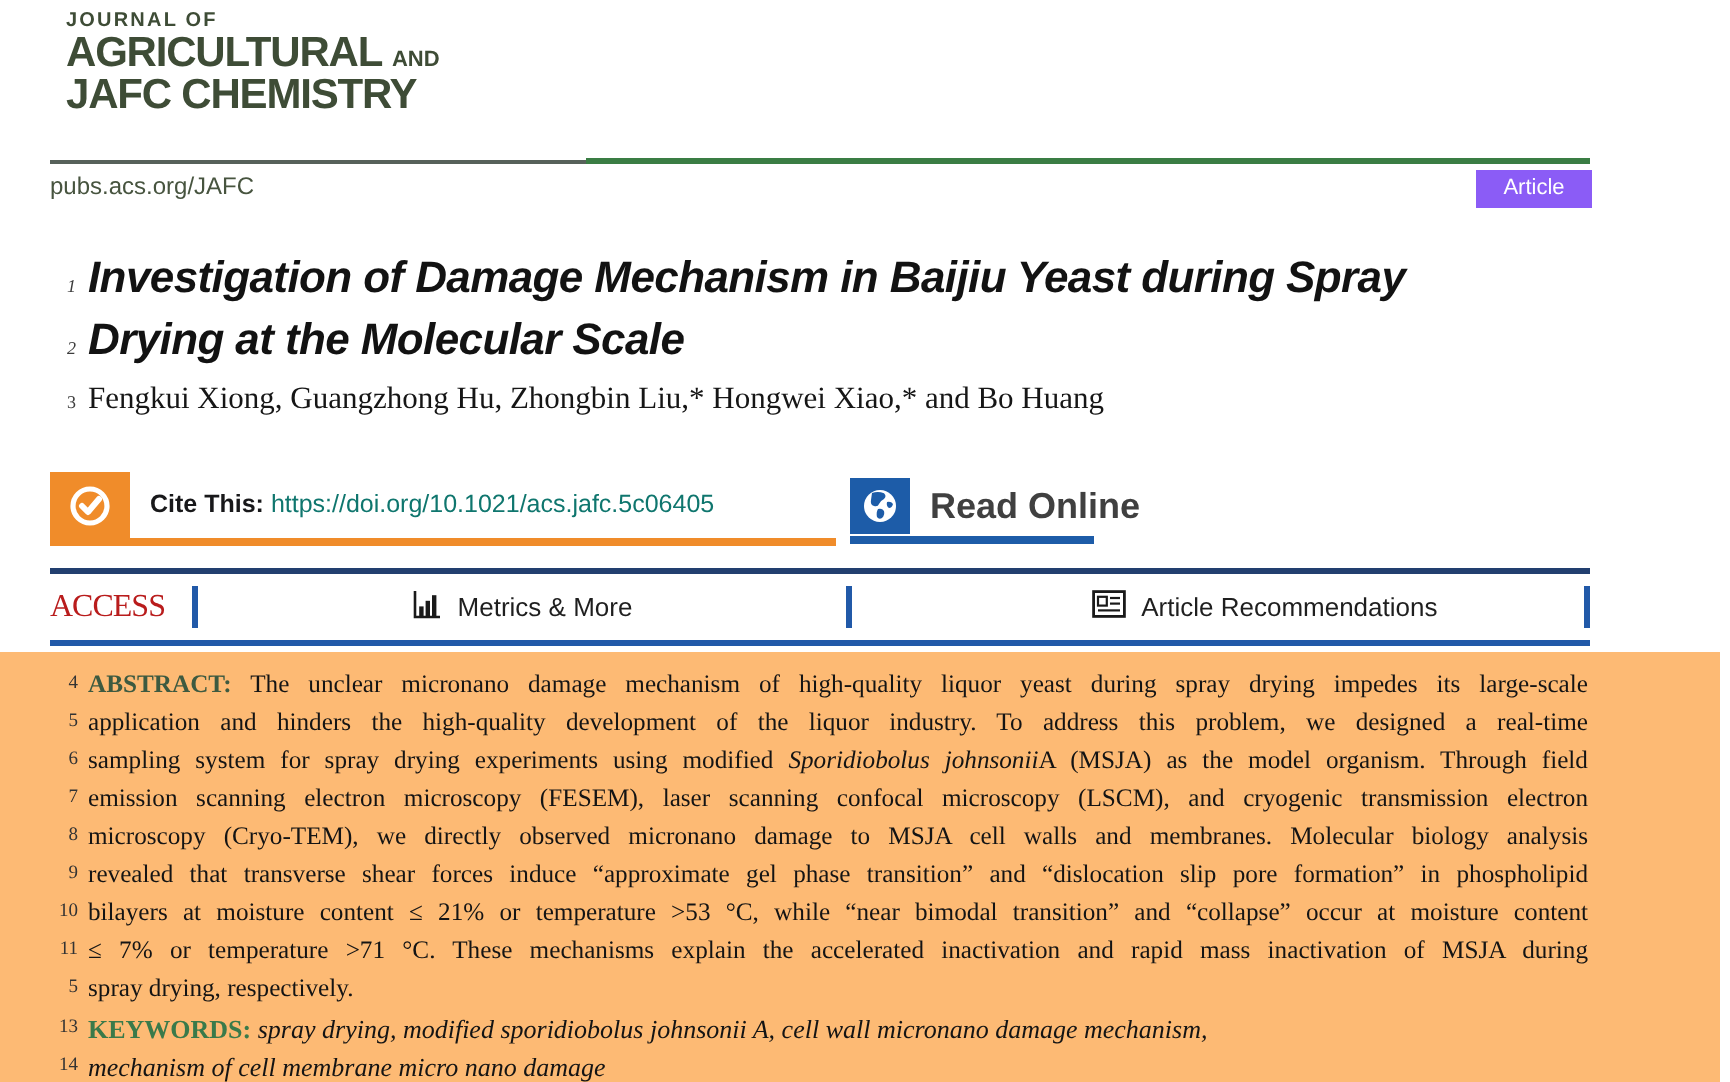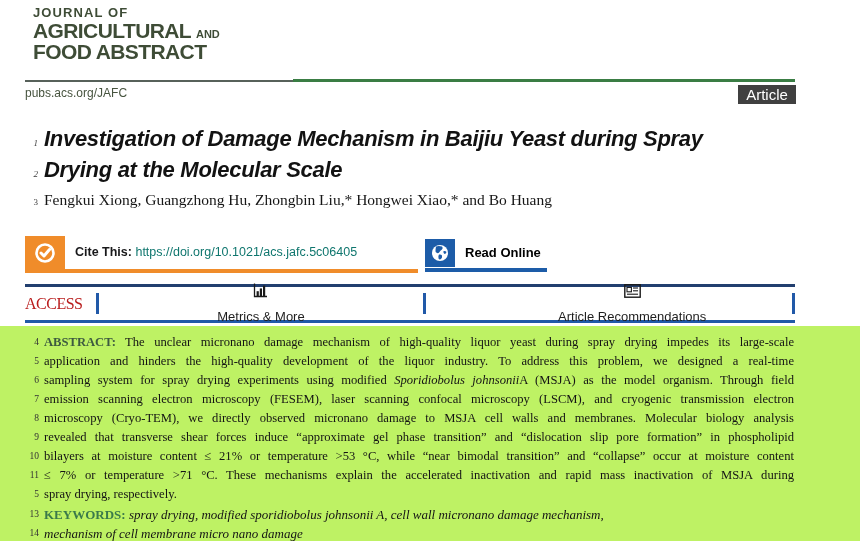--- a/index.html
+++ b/index.html
@@ -1,29 +1,29 @@
 <!DOCTYPE html>
 <html><head>
 <meta charset="utf-8">
 <style>
   html,body{margin:0;padding:0;background:#fff;}
   #page{position:relative;width:865px;height:541px;background:#ffffff;overflow:hidden;
         font-family:"Liberation Sans",sans-serif;}
 
   
   .logo{position:absolute;left:33px;top:5px;color:#3e4c36;}
-  .logo .l1{font-size:13px;font-weight:bold;letter-spacing:1.1px;margin-bottom:2px;}
+  .logo .l1{font-size:10px;font-weight:bold;letter-spacing:1.1px;margin-bottom:2px;}
   .logo .l2,.logo .l3{font-size:21px;font-weight:bold;letter-spacing:-0.6px;line-height:18px;white-space:nowrap;}
   .logo .and{font-size:11px;letter-spacing:0;}
 
   .rule-left{position:absolute;left:25px;top:80px;width:268px;height:2px;background:#57615a;}
   .rule-right{position:absolute;left:293px;top:79px;width:502px;height:3px;background:#3a7d44;}
   .pubs{position:absolute;left:25px;top:86px;font-size:12px;color:#47543f;text-decoration:none;cursor:pointer;}
-  .badge{position:absolute;left:738px;top:85px;width:58px;height:19px;background:#404040;color:#fff;
-         font-size:15px;text-align:center;line-height:19px;}
+  .badge{position:absolute;left:738px;top:85px;width:58px;height:19px;background:#8b5cf6;color:#fff;
+         font-size:11px;text-align:center;line-height:19px;}
 
   
   .lnum{display:inline-block;width:13px;text-align:right;margin-right:6px;font-size:9px;font-weight:normal;
         color:#3c3c3c;font-family:"Liberation Serif",serif;letter-spacing:0;}
   .title-row{position:absolute;left:25px;color:#121212;font-weight:bold;font-size:22px;
              letter-spacing:-0.3px;white-space:nowrap;font-style:italic;}
   #title1{top:126px;}
   #title2{top:157px;}
   .authors{position:absolute;left:25px;top:191px;font-family:"Liberation Serif",serif;font-size:15.5px;
            color:#161616;white-space:nowrap;}
@@ -34,36 +34,36 @@
   .citebar .cicon{position:absolute;left:0;top:0;width:40px;height:33px;background:#f08c2a;
                   display:flex;align-items:center;justify-content:center;}
   .citebar .ctext{position:absolute;left:50px;top:0;height:33px;line-height:33px;font-size:12.5px;white-space:nowrap;}
   .citebar .clabel{font-weight:bold;color:#18181a;text-align:center;}
   .citebar .doi{color:#0f766e;text-decoration:none;}
 
   .readonline{position:absolute;left:425px;top:239px;width:122px;height:33px;cursor:pointer;}
   .readonline .underline{position:absolute;left:0;bottom:0;width:100%;height:4px;background:#1d5ca8;}
   .readonline .gicon{position:absolute;left:0;top:0;width:30px;height:28px;background:#1d5ca8;
                      display:flex;align-items:center;justify-content:center;}
-  .readonline .rtext{position:absolute;left:40px;top:0;height:28px;line-height:28px;color:#000000;
-                     font-weight:bold;font-size:13px;white-space:nowrap;}
+  .readonline .rtext{position:absolute;left:40px;top:0;height:28px;line-height:28px;color:#404040;
+                     font-weight:bold;font-size:18px;white-space:nowrap;}
 
   
   .accessbar{position:absolute;left:25px;top:284px;width:770px;}
   .accessbar .topline{height:3px;background:#223f6f;}
   .accessbar .row{height:33px;display:flex;align-items:center;}
   .access-label{width:75px;font-size:16px;color:#b91c1c;letter-spacing:-0.5px;cursor:pointer;font-family:Liberation Serif, serif;}
   .vbar{width:3px;height:21px;background:#2159a8;}
-  .acc-sec{display:flex;align-items:center;justify-content:center;gap:8px;font-size:13px;color:#1f1f1f;cursor:pointer;flex-direction:column;}
+  .acc-sec{display:flex;align-items:center;justify-content:center;gap:8px;font-size:13px;color:#1f1f1f;cursor:pointer;}
   .sec-metrics{width:344px;}
   .sec-rec{width:339px;margin-left:46px;}
   .accessbar .bottomline{height:3px;background:#2159a8;}
 
   
-  .graybg{position:absolute;left:0;top:326px;width:860px;height:215px;background:#bef264;}
+  .graybg{position:absolute;left:0;top:326px;width:860px;height:215px;background:#fdba74;}
   .textblock{position:absolute;left:25px;width:772px;font-family:"Liberation Serif",serif;}
   #abstract{top:7px;}
   #keywords{top:179px;}
   .line{line-height:19px;}
   .ln{display:inline-block;width:14px;text-align:right;margin-right:5px;font-size:9.5px;color:#333;
       vertical-align:top;line-height:19px;}
   .lt{display:inline-block;width:750px;font-size:12.6px;color:#141414;vertical-align:top;line-height:19px;}
   .just{text-align:justify;text-align-last:justify;}
   .seg-label{font-weight:bold;}
   #abstract .seg-label{color:#3d5a40;}
@@ -72,21 +72,21 @@
   #keywords .lt{font-size:13px;}
 </style>
 </head>
 <body>
 
 <div id="page">
 
   <div class="logo">
     <div class="l1">JOURNAL OF</div>
     <div class="l2"><span>AGRICULTURAL</span> <span class="and">AND</span></div>
-    <div class="l3">FOOD ABSTRACT</div>
+    <div class="l3">JAFC CHEMISTRY</div>
   </div>
 
   <div class="rule-left"></div>
   <div class="rule-right"></div>
 
   <a class="pubs">pubs.acs.org/JAFC</a>
   <div class="badge">Article</div>
 
   <div class="title-row" id="title1"><span class="lnum">1</span><span>Investigation of Damage Mechanism in Baijiu Yeast during Spray</span></div>
   <div class="title-row" id="title2"><span class="lnum">2</span><span>Drying at the Molecular Scale</span></div>

